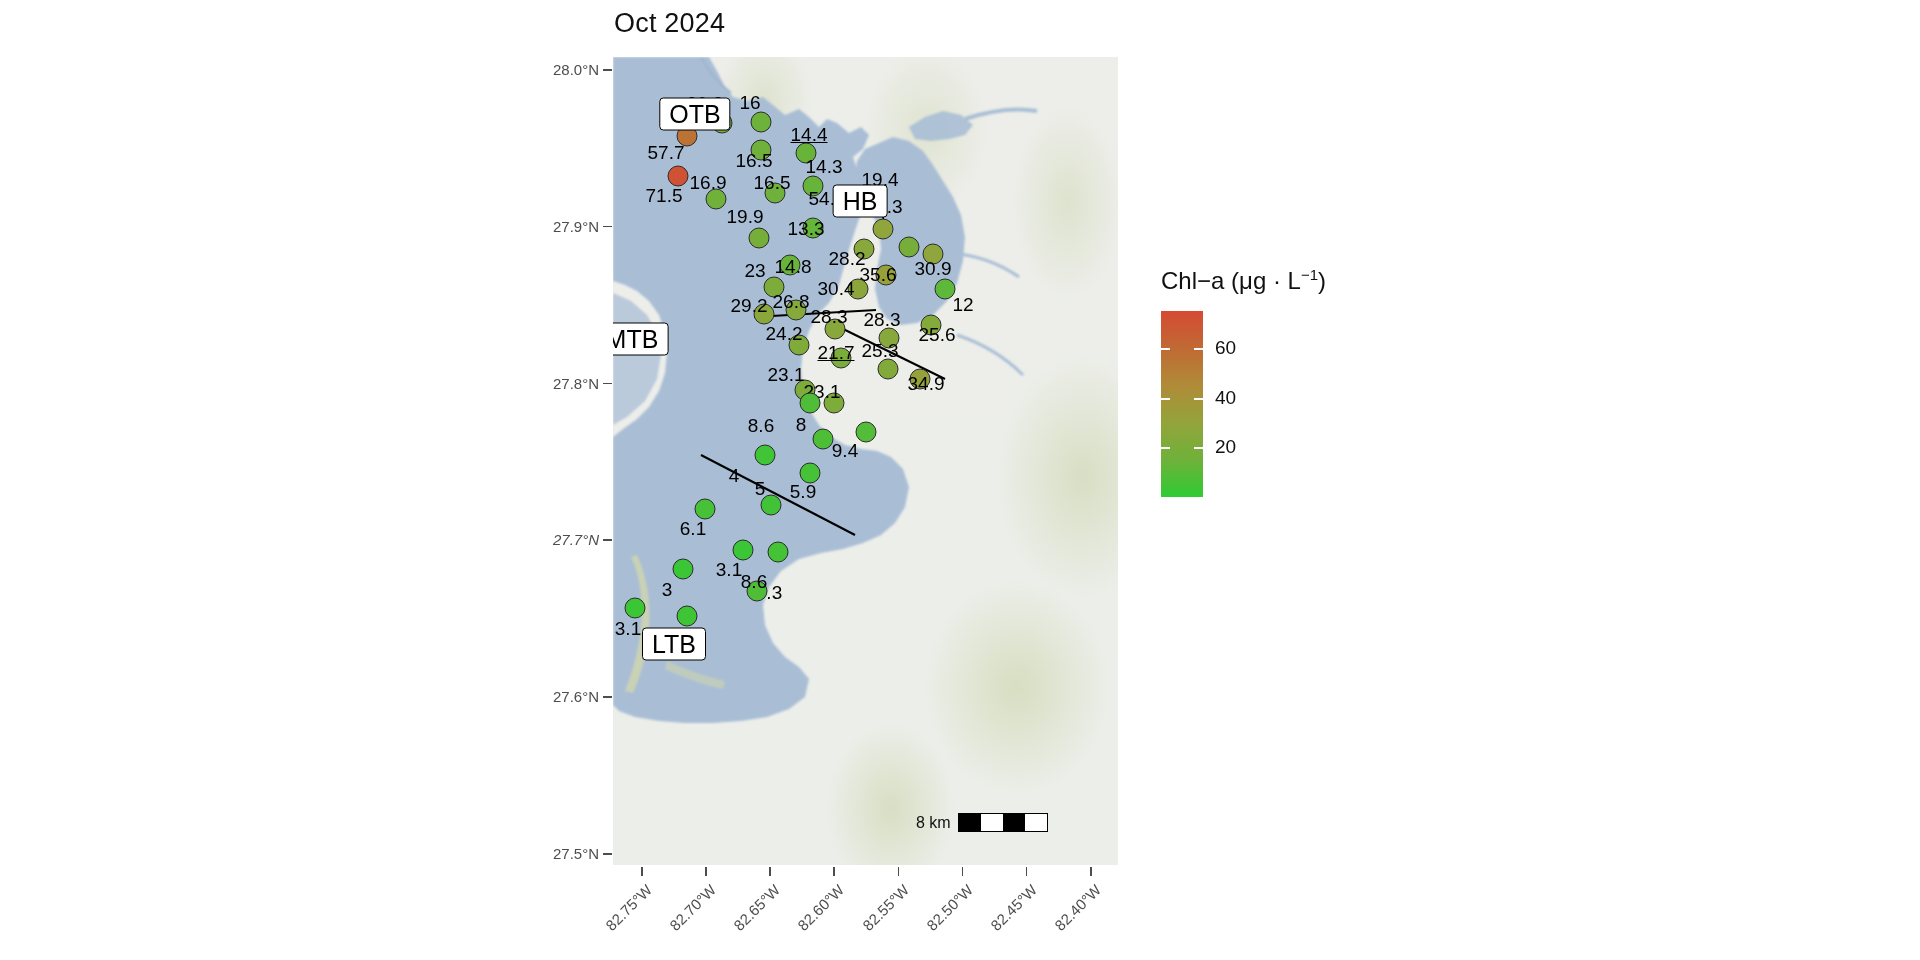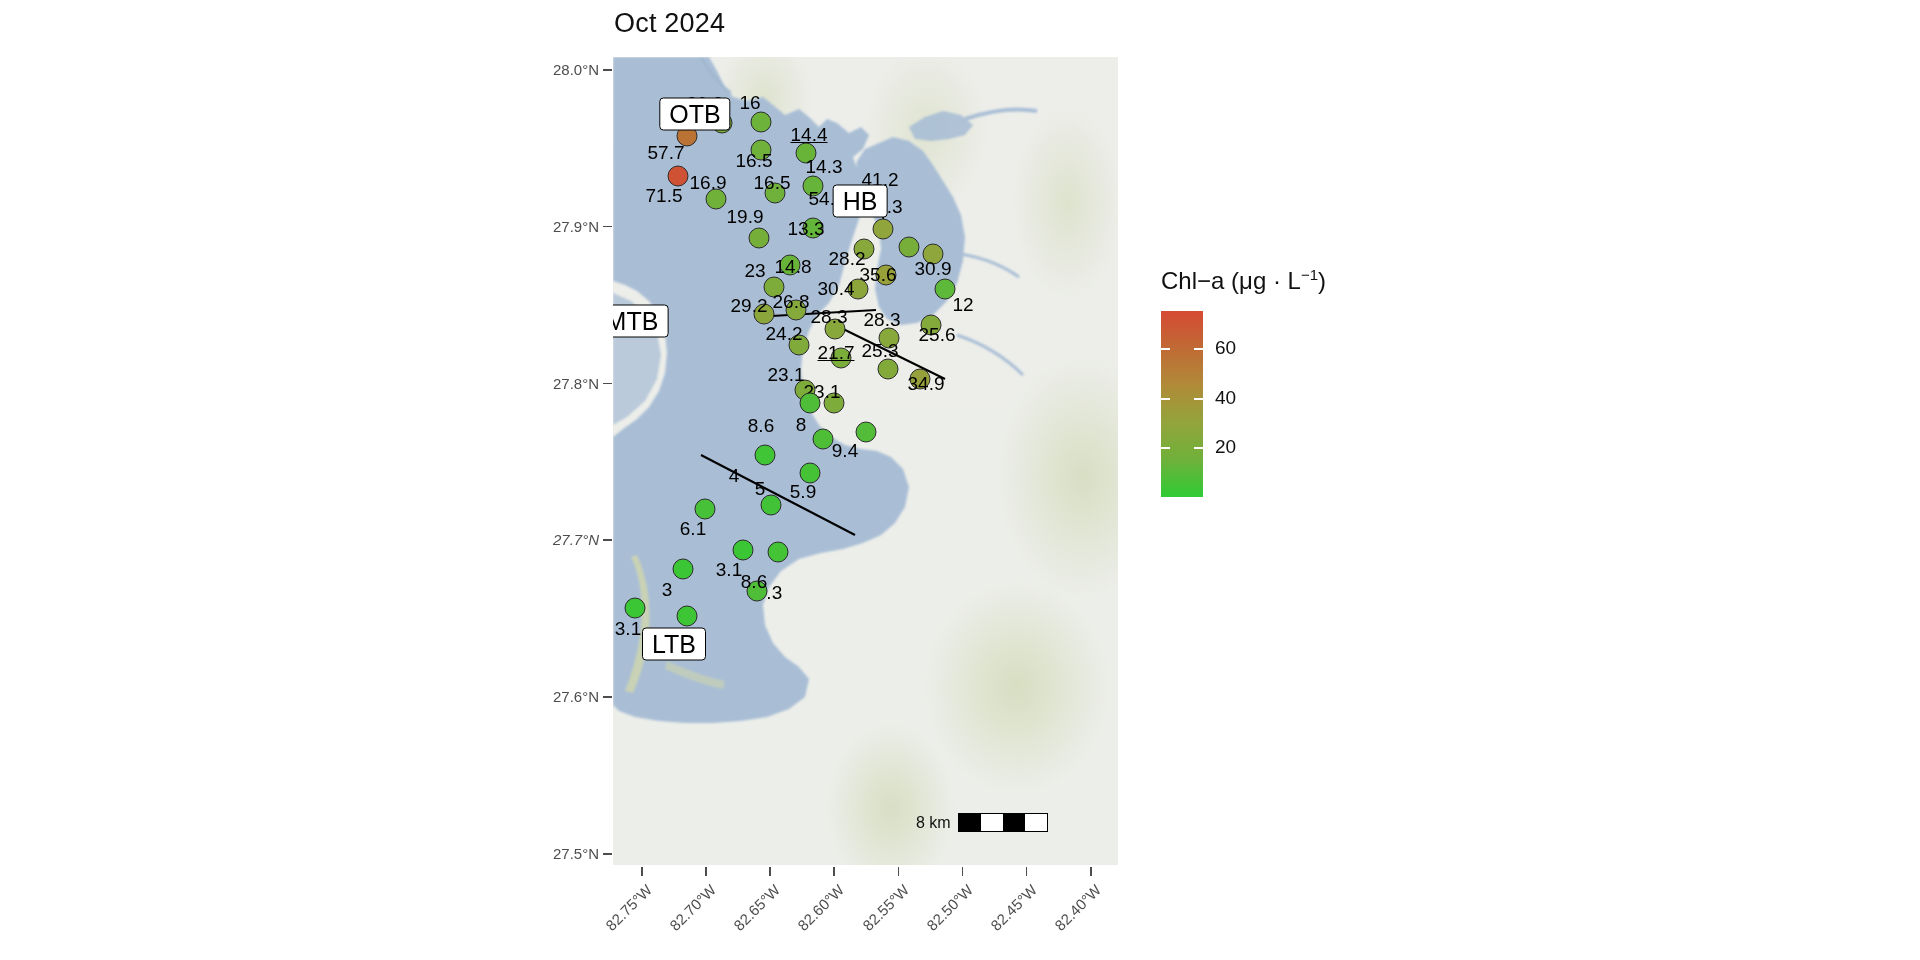--- a/index.html
+++ b/index.html
@@ -191,21 +191,21 @@
         <div class="vlab" style="left: 95px; top: 126px;">16.9</div>
         <div class="pt" style="left: 162px; top: 136px; background: rgb(111, 177, 58);"></div>
         <div class="vlab" style="left: 159px; top: 126px;">16.5</div>
         <div class="pt" style="left: 146px; top: 181px; background: rgb(118, 174, 58);"></div>
         <div class="vlab" style="left: 132px; top: 160px;">19.9</div>
         <div class="pt" style="left: 200px; top: 171px; background: rgb(99, 182, 57);"></div>
         <div class="vlab" style="left: 193px; top: 172px;">13.3</div>
         <div class="pt" style="left: 258px; top: 145px; background: rgb(184, 123, 54);"></div>
         <div class="vlab" style="left: 214px; top: 142px;">54.7</div>
         <div class="pt" style="left: 270px; top: 172px; background: rgb(144, 165, 59);"></div>
-        <div class="vlab" style="left: 267px; top: 123px;">41.2</div>
+        <div class="vlab" style="left: 267px; top: 123px;">19.4</div>
         <div class="pt" style="left: 296px; top: 190px; background: rgb(119, 174, 58);"></div>
         <div class="vlab" style="left: 271px; top: 150px;">20.3</div>
         <div class="pt" style="left: 177px; top: 208px; background: rgb(104, 180, 57);"></div>
         <div class="vlab" style="left: 180px; top: 210px;">14.8</div>
         <div class="pt" style="left: 251px; top: 192px; background: rgb(137, 168, 59);"></div>
         <div class="vlab" style="left: 234px; top: 202px;">28.2</div>
         <div class="pt" style="left: 320px; top: 197px; background: rgb(142, 166, 59);"></div>
         <div class="vlab" style="left: 320px; top: 168px; margin-top: 44px;">30.9</div>
         <div class="pt" style="left: 161px; top: 230px; background: rgb(125, 172, 58);"></div>
         <div class="vlab" style="left: 142px; top: 214px;">23</div>
@@ -261,21 +261,21 @@
         <div class="vlab" style="left: 141px; top: 525px;">8.6</div>
         <div class="pt" style="left: 22px; top: 551px; background: rgb(59, 198, 54);"></div>
         <div class="vlab" style="left: 15px; top: 572px;">3.1</div>
         <div class="pt" style="left: 74px; top: 559px; background: rgb(62, 197, 54);"></div>
         <div class="vlab" style="left: 66px; top: 578px;">3.9</div>
       </div>
 
     <div id="segments">
         <div class="seg" style="left: 82px; top: 57px;">OTB</div>
         <div class="seg" style="left: 247px; top: 144px;">HB</div>
-        <div class="seg" style="left: 19px; top: 264px;">MTB</div>
+        <div class="seg" style="left: 19px; top: 282px;">MTB</div>
         <div class="seg" style="left: 61px; top: 587px;">LTB</div>
       </div>
 
     <div class="scalewrap">
       <span class="scaletext">8 km</span>
       <span class="scalebar" id="scalebar">
           <i class="b"></i>
           <i class="w"></i>
           <i class="b"></i>
           <i class="w"></i>

